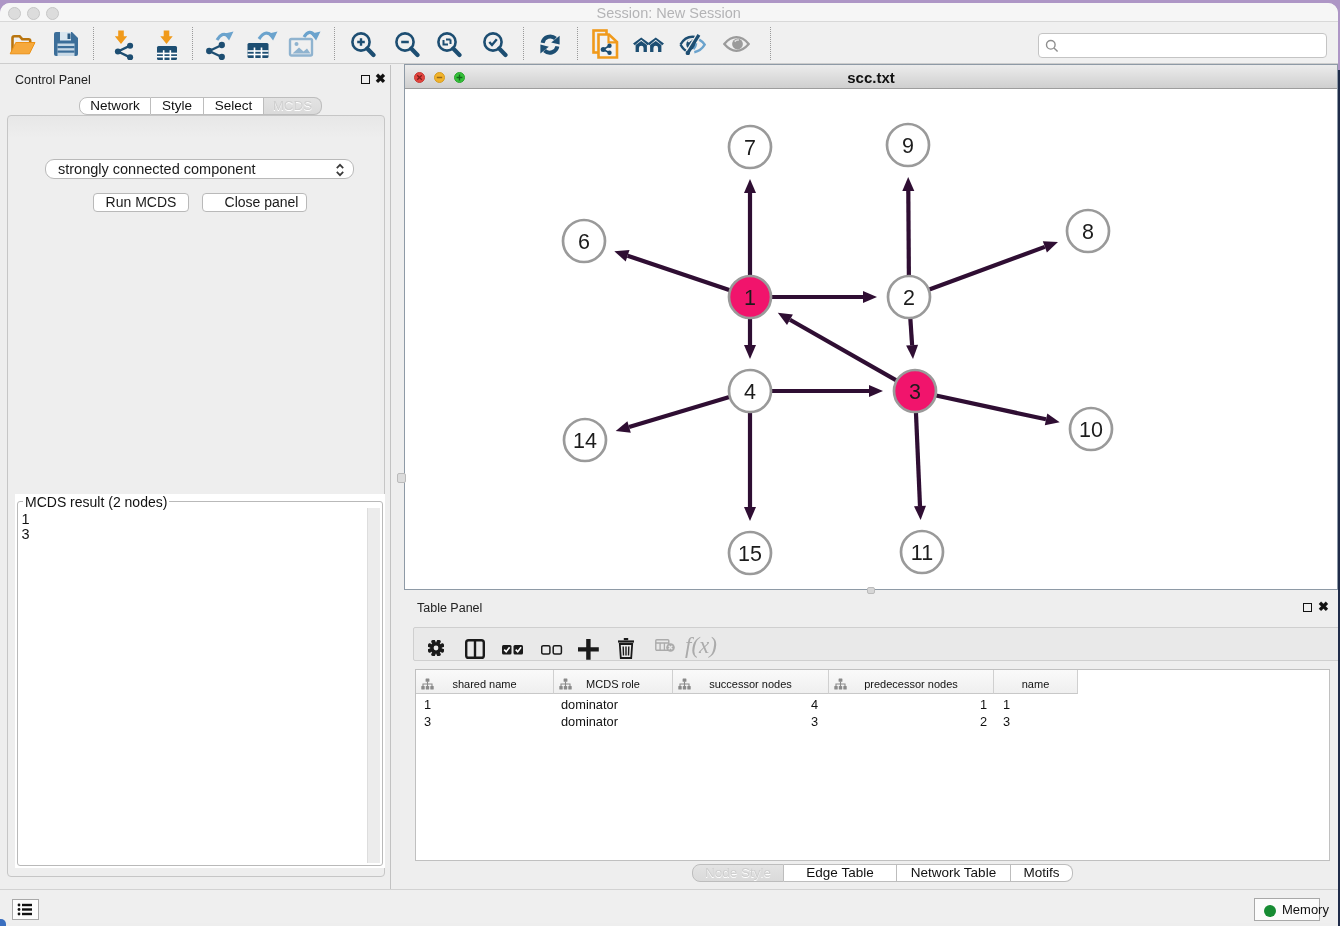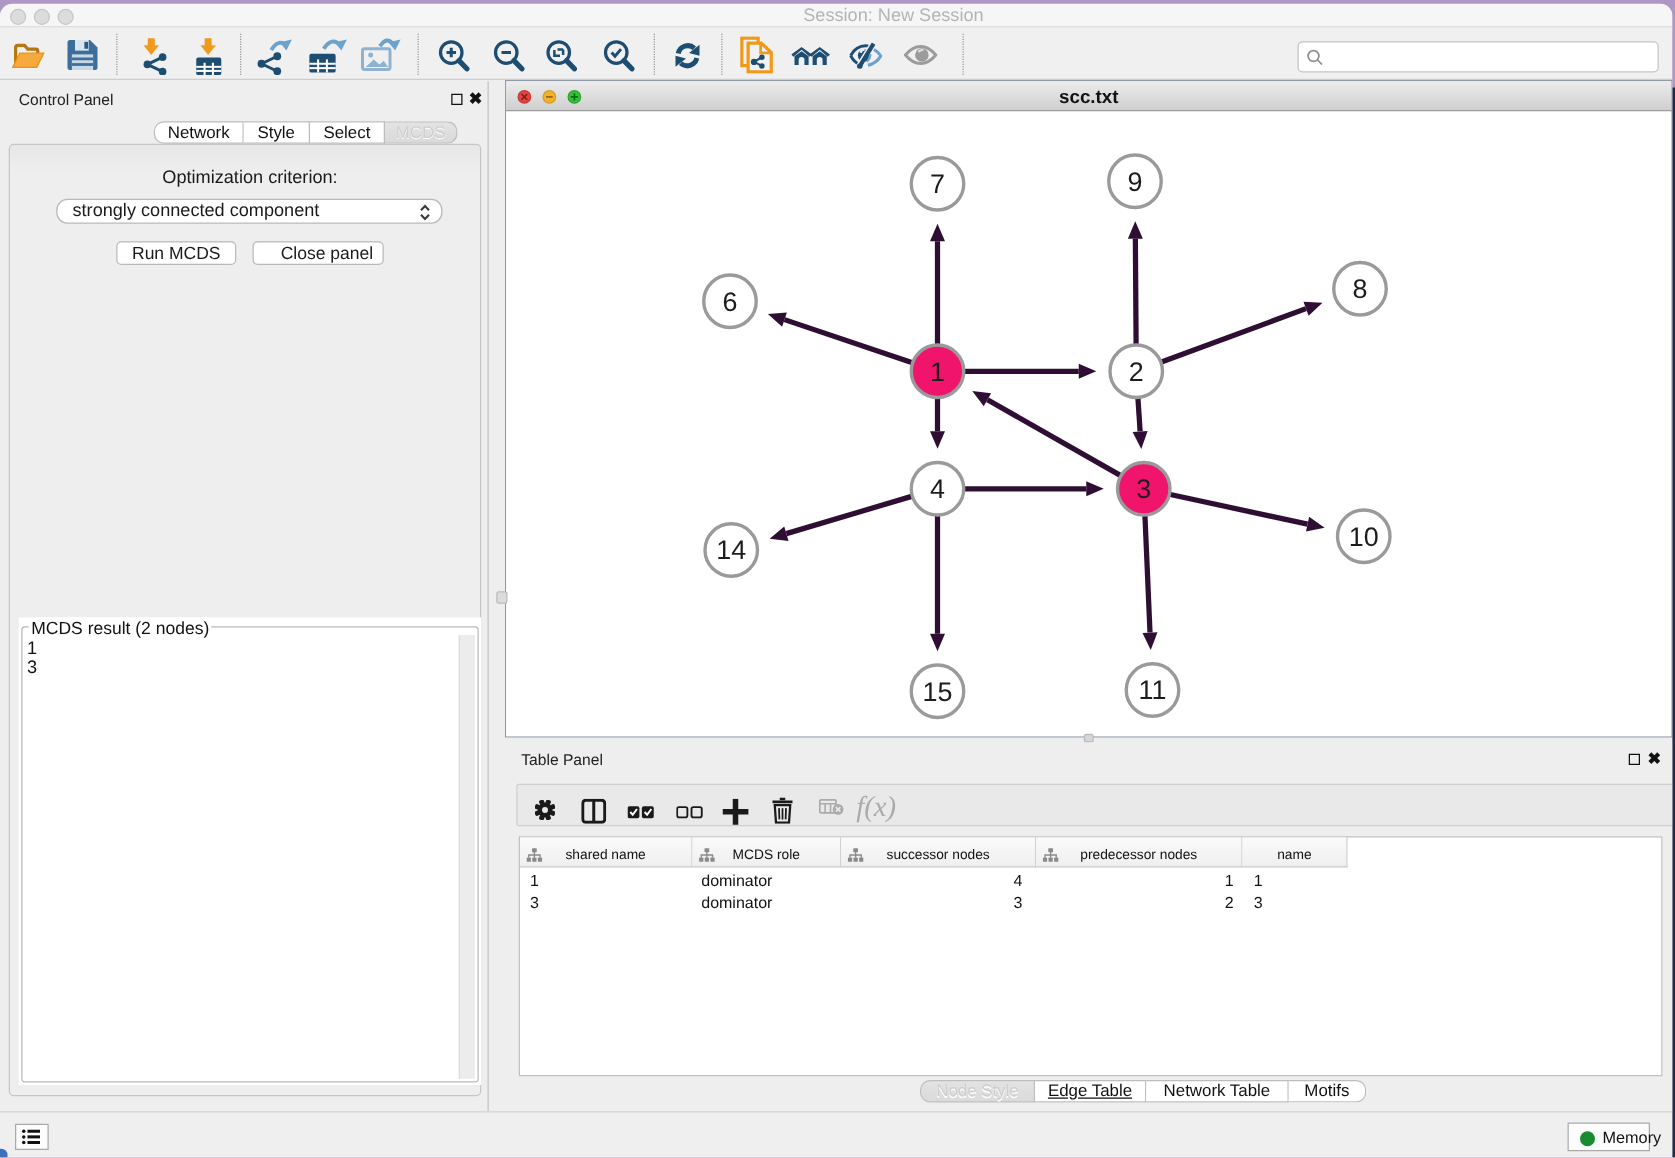--- a/index.html
+++ b/index.html
@@ -3,36 +3,36 @@
 <meta charset="utf-8">
 <style>
   * { margin:0; padding:0; box-sizing:border-box; }
   html,body { width:1340px; height:926px; overflow:hidden; }
   body { font-family:"Liberation Sans", sans-serif; background:#ae96c6; position:relative; }
   #win {
     position:absolute; left:0; top:3px; width:1337.5px; height:923px;
     background:#eeeeee; border-radius:10px 10px 0 0; overflow:hidden;
   }
   
-  #titlebar { position:absolute; left:0; top:0; width:100%; height:19px; background:#f6f6f6; border-bottom:1px solid #d8d8d8;padding-left:46px; }
+  #titlebar { position:absolute; left:0; top:0; width:100%; height:19px; background:#f6f6f6; border-bottom:1px solid #d8d8d8; }
   .tl { position:absolute; top:3.5px; width:13px; height:13px; border-radius:50%; background:#dcdcdc; border:1px solid #c6c6c6; }
   #title-text { position:absolute; top:2px; width:100%; text-align:center; font-size:14.5px; color:#b4b4b6; }
   
   #toolbar { position:absolute; left:0; top:19px; width:100%; height:42px; background:#f0f0f0; border-bottom:1px solid #cdcdcd; }
   .tbi { position:absolute; top:8px; }
   .tbsep { position:absolute; top:5px; height:33px; width:0; border-left:1px dotted #9a9a9a; }
   #searchbox { position:absolute; left:1038px; top:11px; width:289px; height:25px; background:#fff; border:1px solid #c4c4c4; border-radius:4px; }
   
   #cpanel { position:absolute; left:0; top:62px; width:391px; height:824px; background:#eeeeee; border-right:1px solid #c2c2c2; }
   #cp-head { position:absolute; left:15px; top:8px; font-size:12.5px; color:#222; }
   #cp-float { position:absolute; left:361px; top:10px; width:9px; height:9px; border:1.5px solid #111; }
   #cp-close { position:absolute; left:375px; top:6px; font-size:13px; color:#111; font-weight:bold; }
   .tabs { position:absolute; display:flex; }
   .tab { font-size:13.5px; color:#111; background:#fff; border:1px solid #bdbdbd; border-left:none; text-align:center; line-height:16px; height:18px; }
-  .tab.first { border-left:1px solid #bdbdbd; border-radius:8px 0 0 8px;margin-left:44px; }
+  .tab.first { border-left:1px solid #bdbdbd; border-radius:8px 0 0 8px; }
   .tab.last { border-radius:0 8px 8px 0; }
   .tab.sel { background:linear-gradient(#e3e3e3,#dadada); color:#cfcfcf; text-shadow:0 1px 0 #fff; }
   #cp-tabs { left:79px; top:32px; }
   #cp-pane { position:absolute; left:7px; top:50px; width:378px; height:762px; border:1px solid #c6c6c6; border-radius:4px; background:linear-gradient(#e7e7e7,#eeeeee 22px); }
   #opt-label { position:absolute; left:5px; top:69px; width:100%; text-align:center; font-size:14.5px; color:#1a1a1a; }
   #combo { position:absolute; left:45px; top:94px; width:309px; height:20px; background:#fff; border:1px solid #b9b9b9; border-radius:9px; font-size:14.5px; color:#1a1a1a; line-height:18px; padding-left:12px; }
   #combo svg { position:absolute; right:8px; top:3px; }
   .btn { position:absolute; height:19px; background:#fff; border:1px solid #b9b9b9; border-radius:4px; font-size:14px; color:#1a1a1a; text-align:center; line-height:17px; }
   #white-sub { position:absolute; left:15px; top:429px; width:370px; height:374px; background:#fff; }
   #grp { position:absolute; left:2px; top:7px; width:366px; height:365px; border:1px solid #b9b9b9; border-radius:3px; }
@@ -207,21 +207,20 @@
       <div id="cp-head">Control Panel</div>
       <div id="cp-float"></div>
       <div id="cp-close">✖</div>
       <div class="tabs" id="cp-tabs">
         <div class="tab first" style="width:72px;">Network</div>
         <div class="tab" style="width:53px;">Style</div>
         <div class="tab" style="width:60px;">Select</div>
         <div class="tab last sel" style="width:58px;">MCDS</div>
       </div>
       <div id="cp-pane"></div>
-      <div id="opt-label">Optimization criterion:</div>
       <div id="combo">strongly connected component
         <svg width="10" height="14" viewBox="0 0 10 14">
           <path d="M1.8 5.2 L5 1.8 L8.2 5.2 M1.8 8.8 L5 12.2 L8.2 8.8" fill="none" stroke="#3a3a3a" stroke-width="1.7"></path>
         </svg>
       </div>
       <div class="btn" style="left:93px; top:128px; width:96px;">Run MCDS</div>
       <div class="btn" style="left:202px; top:128px; width:105px;padding-left:14px;">Close panel</div>
       <div id="white-sub">
         <div id="grp">
           <div id="grp-label">MCDS result (2 nodes)</div>
@@ -406,21 +405,21 @@
         <div class="td-row" style="top:43px;">
           <div class="td" style="left:8px;">3</div>
           <div class="td" style="left:145px;">dominator</div>
           <div class="td" style="left:382px; width:20px; text-align:right;">3</div>
           <div class="td" style="left:551px; width:20px; text-align:right;">2</div>
           <div class="td" style="left:587px;">3</div>
         </div>
       </div>
       <div class="tabs" id="tp-tabs">
         <div class="tab first sel" style="width:92px;">Node Style</div>
-        <div class="tab" style="width:89px;text-decoration:underline;">Edge Table</div>
+        <div class="tab" style="width:113px;">Edge Table</div>
         <div class="tab" style="width:114px;">Network Table</div>
         <div class="tab last" style="width:62px;">Motifs</div>
       </div>
     </div>
     <div id="statusbar">
       <div id="list-btn"><svg width="25" height="19" viewBox="0 0 25 19">
           <g fill="#111">
             <circle cx="6" cy="5" r="1.4"></circle>
             <circle cx="6" cy="9.5" r="1.4"></circle>
             <circle cx="6" cy="14" r="1.4"></circle>

